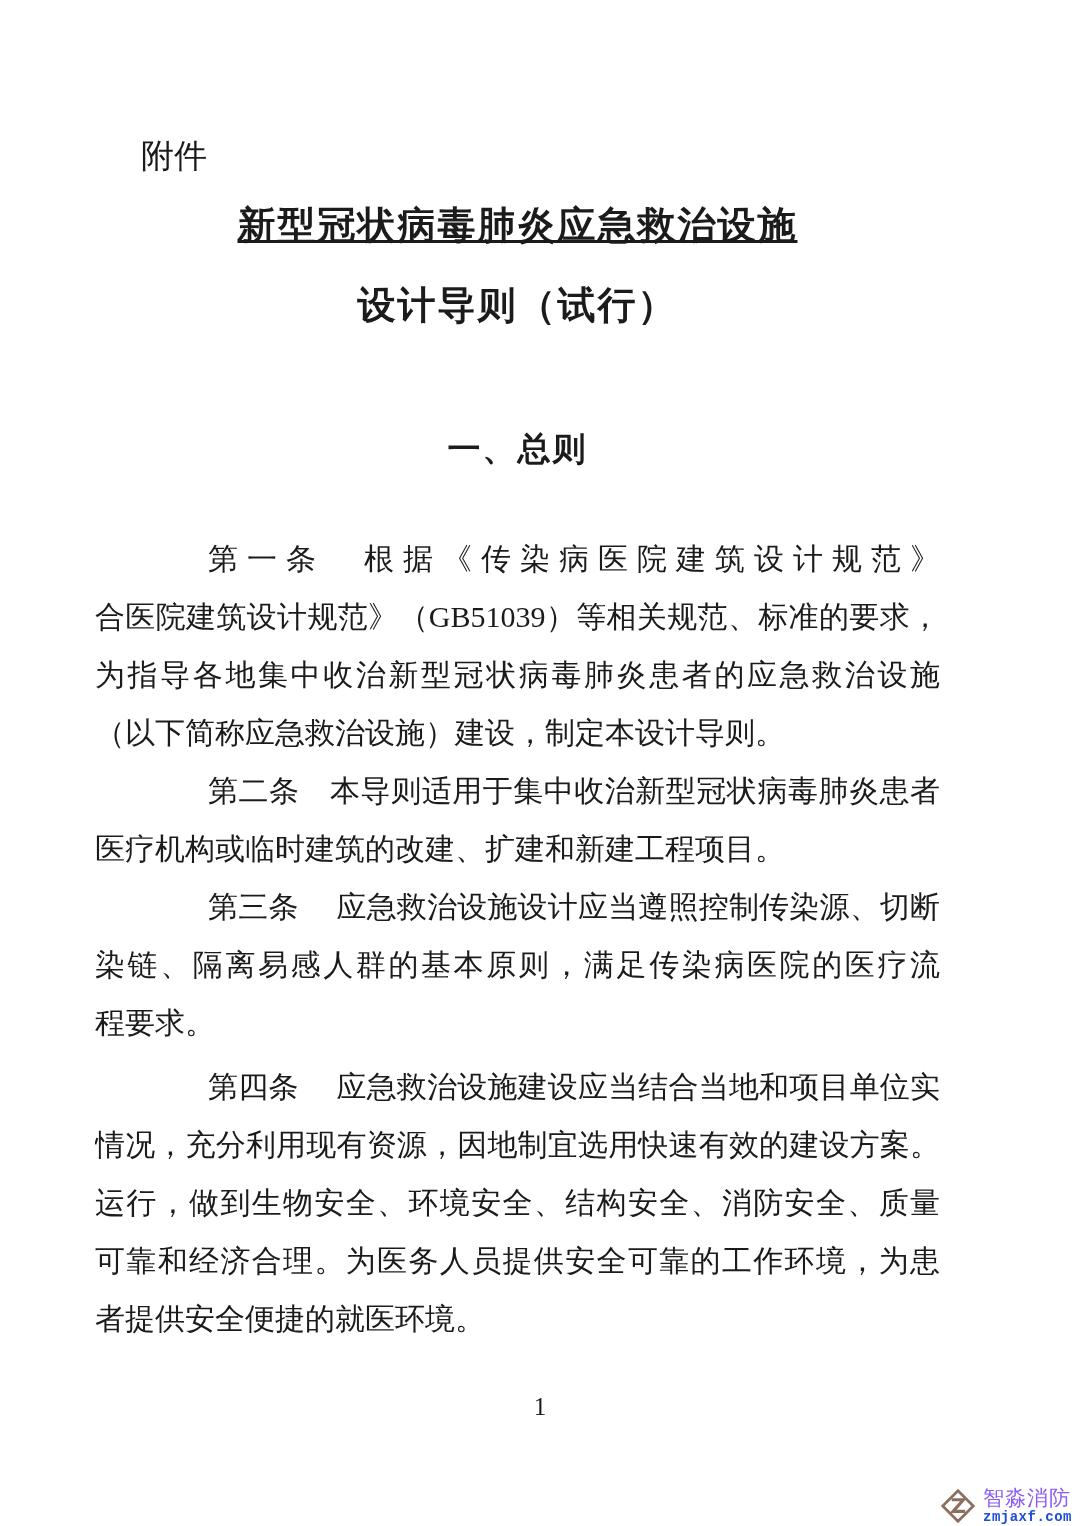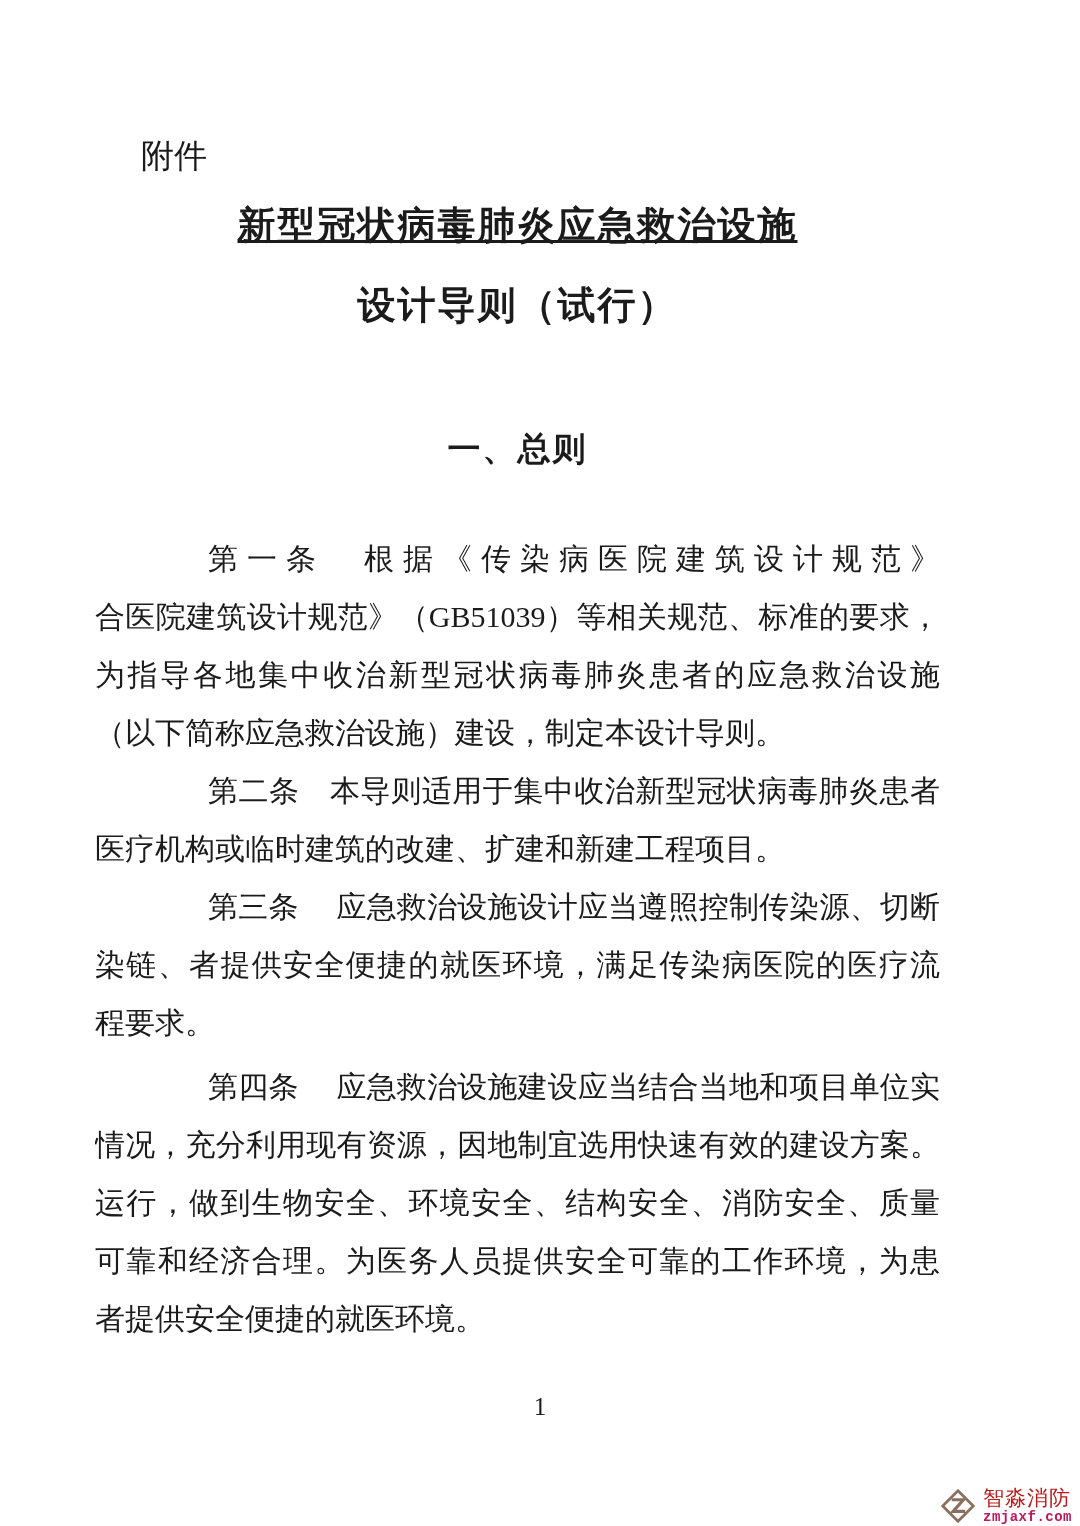--- a/index.html
+++ b/index.html
@@ -44,25 +44,25 @@
     text-align:center;font-size:25px;line-height:30px;
   }
   .watermark{
     position:absolute;right:6px;bottom:0px;
     display:flex;align-items:center;gap:7px;padding:2px 2px 2px 0;
   }
   .wm-logo{display:block;}
   .wm-text{line-height:1;}
   .wm-name{
     font-family:"Liberation Sans","DejaVu Sans",sans-serif;
-    font-size:21px;letter-spacing:1px;color:#b91c1c;margin-bottom:2px;
+    font-size:21px;letter-spacing:1px;color:#8b5cf6;margin-bottom:2px;
   }
   .wm-url{
     font-family:"Liberation Mono","DejaVu Sans Mono",monospace;
-    font-size:14px;font-weight:700;color:#be185d;letter-spacing:0.5px;
+    font-size:14px;font-weight:700;color:#1d4ed8;letter-spacing:0.5px;
   }
 </style>
 </head>
 <body>
 
 <div class="page">
 
   <div class="attachment">附件</div>
 
   <h1 class="title t1">新型冠状病毒肺炎应急救治设施</h1>
@@ -76,21 +76,21 @@
       <div class="l">合医院建筑设计规范》（GB51039）等相关规范、标准的要求，</div>
       <div class="l">为指导各地集中收治新型冠状病毒肺炎患者的应急救治设施</div>
       <div class="l e">（以下简称应急救治设施）建设，制定本设计导则。</div>
     </div>
     <div class="para">
       <div class="l ind">第二条　本导则适用于集中收治新型冠状病毒肺炎患者的</div>
       <div class="l e">医疗机构或临时建筑的改建、扩建和新建工程项目。</div>
     </div>
     <div class="para">
       <div class="l ind">第三条　 应急救治设施设计应当遵照控制传染源、切断传</div>
-      <div class="l">染链、者提供安全便捷的就医环境，满足传染病医院的医疗流</div>
+      <div class="l">染链、隔离易感人群的基本原则，满足传染病医院的医疗流</div>
       <div class="l e">程要求。</div>
     </div>
     <div class="para gap">
       <div class="l ind">第四条　 应急救治设施建设应当结合当地和项目单位实际</div>
       <div class="l">情况，充分利用现有资源，因地制宜选用快速有效的建设方案。</div>
       <div class="l">运行，做到生物安全、环境安全、结构安全、消防安全、质量</div>
       <div class="l">可靠和经济合理。为医务人员提供安全可靠的工作环境，为患</div>
       <div class="l e">者提供安全便捷的就医环境。</div>
     </div>
   </div>

